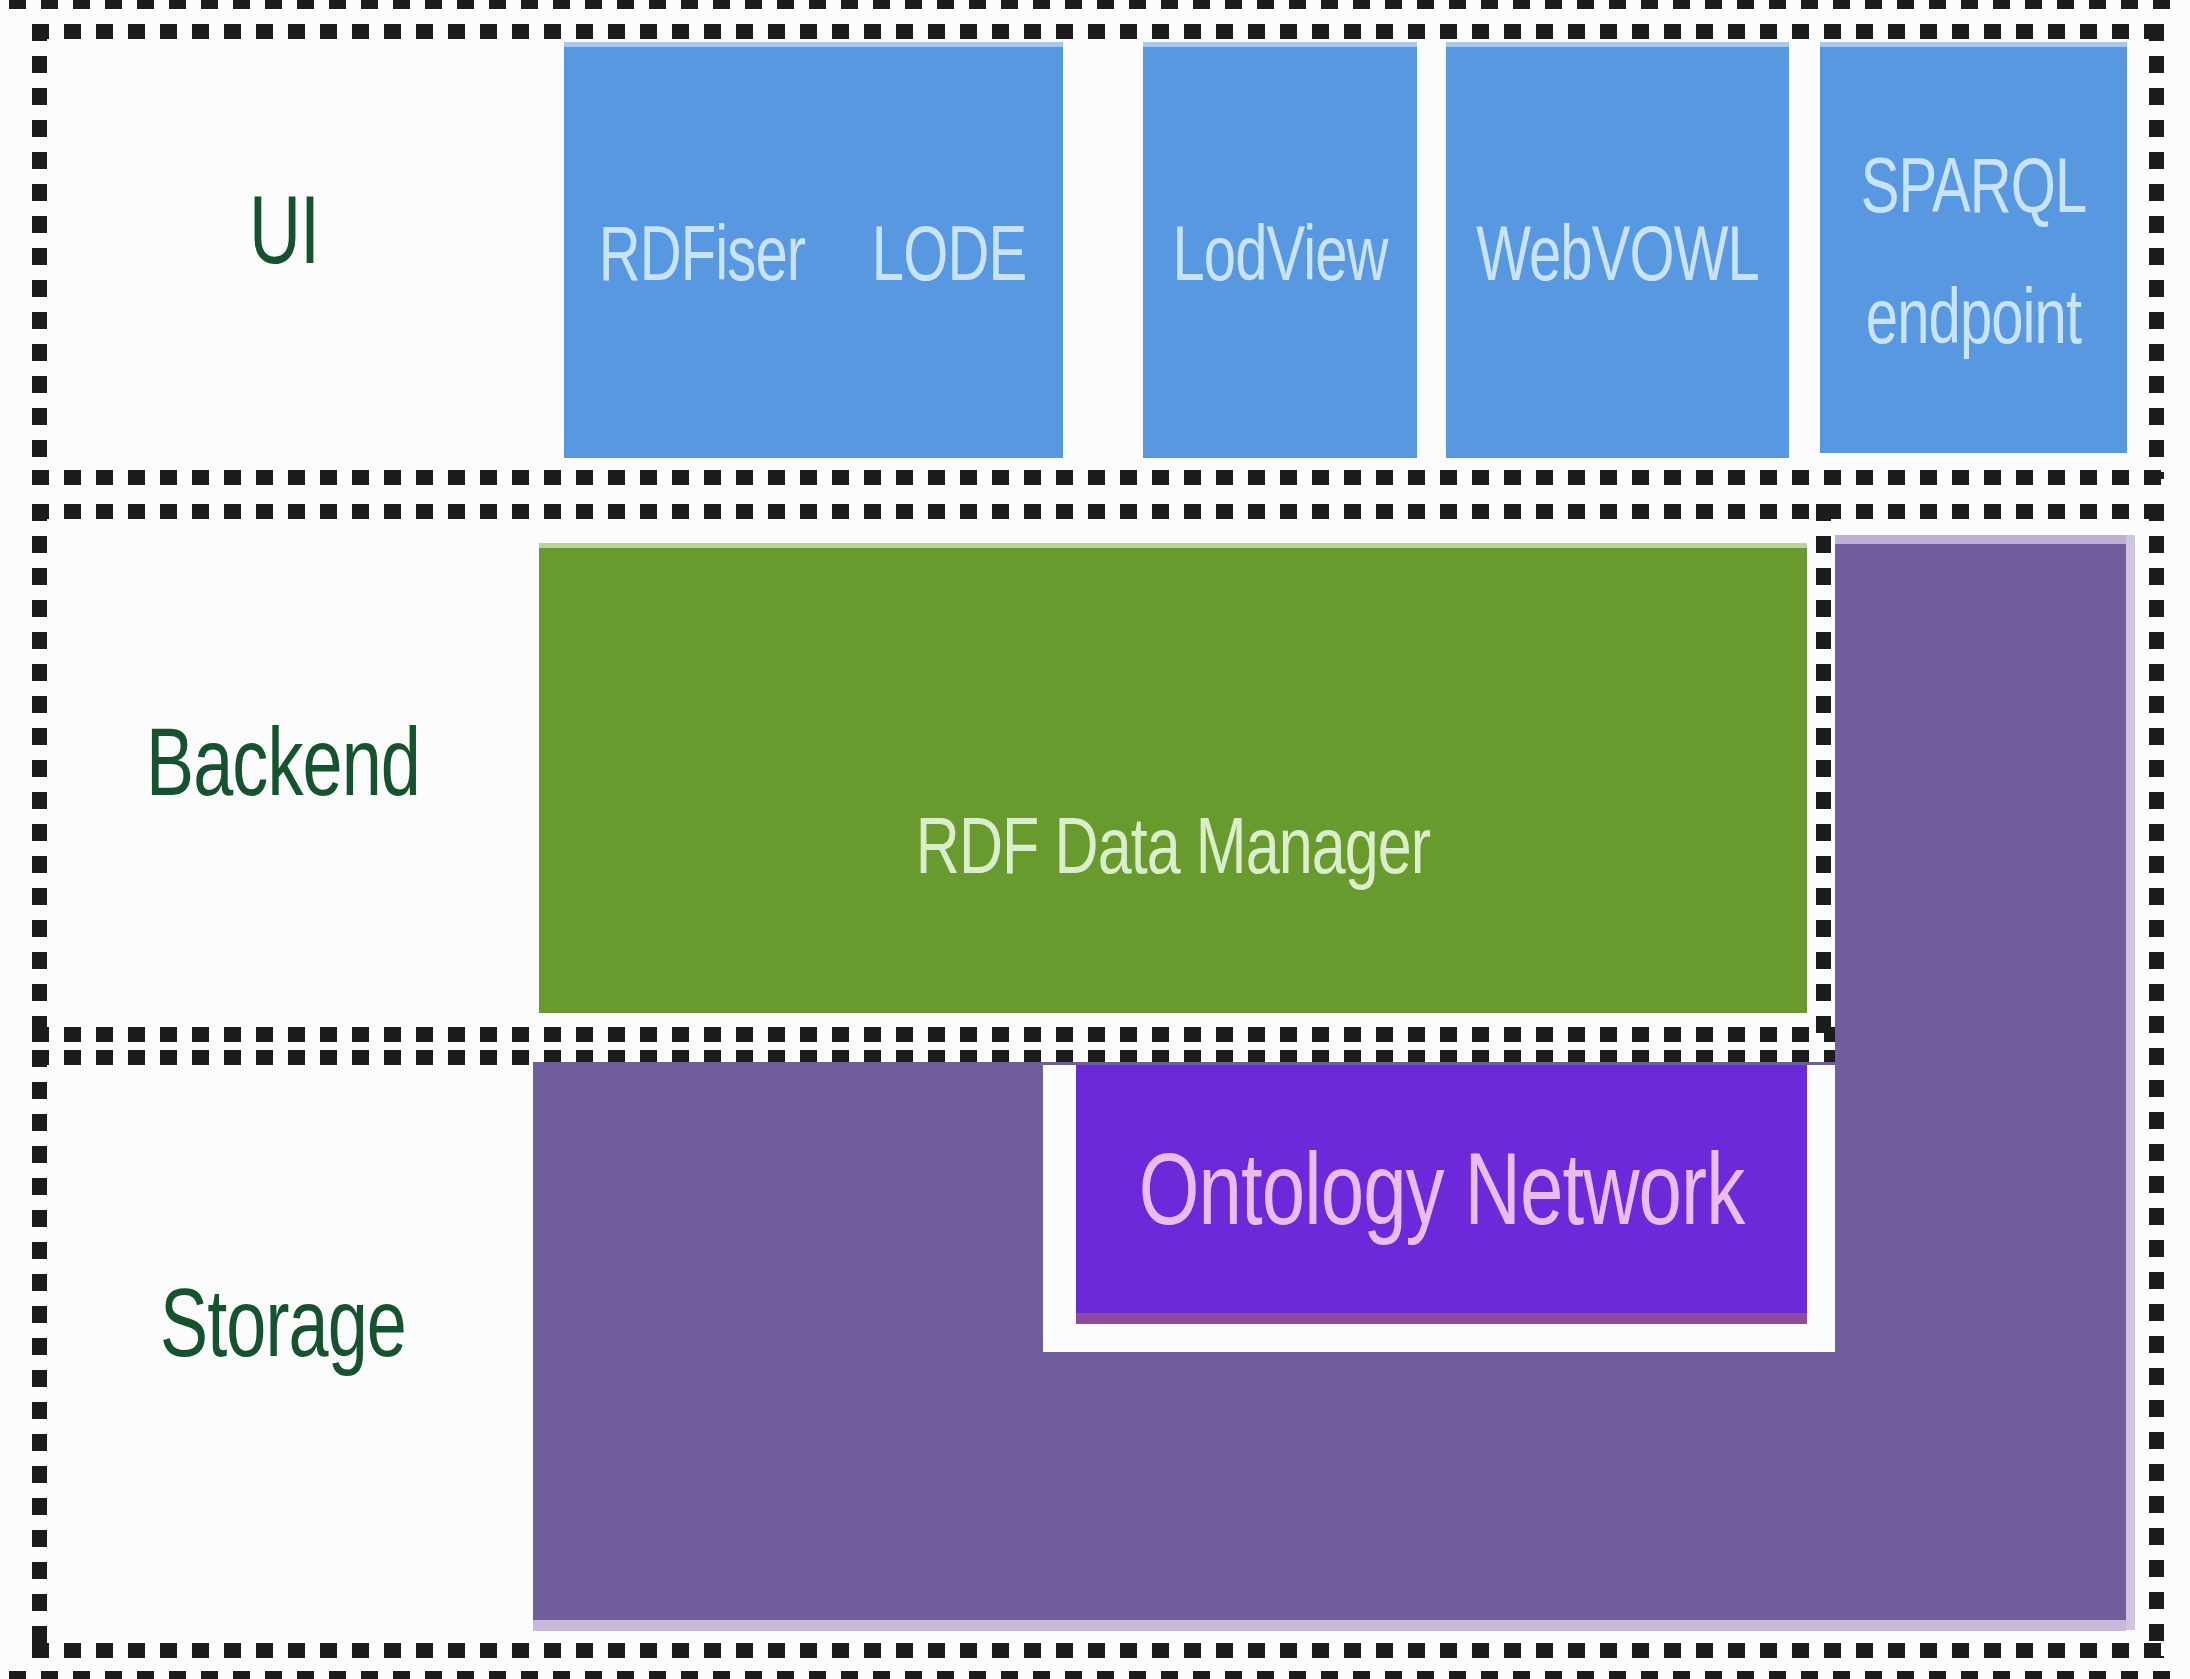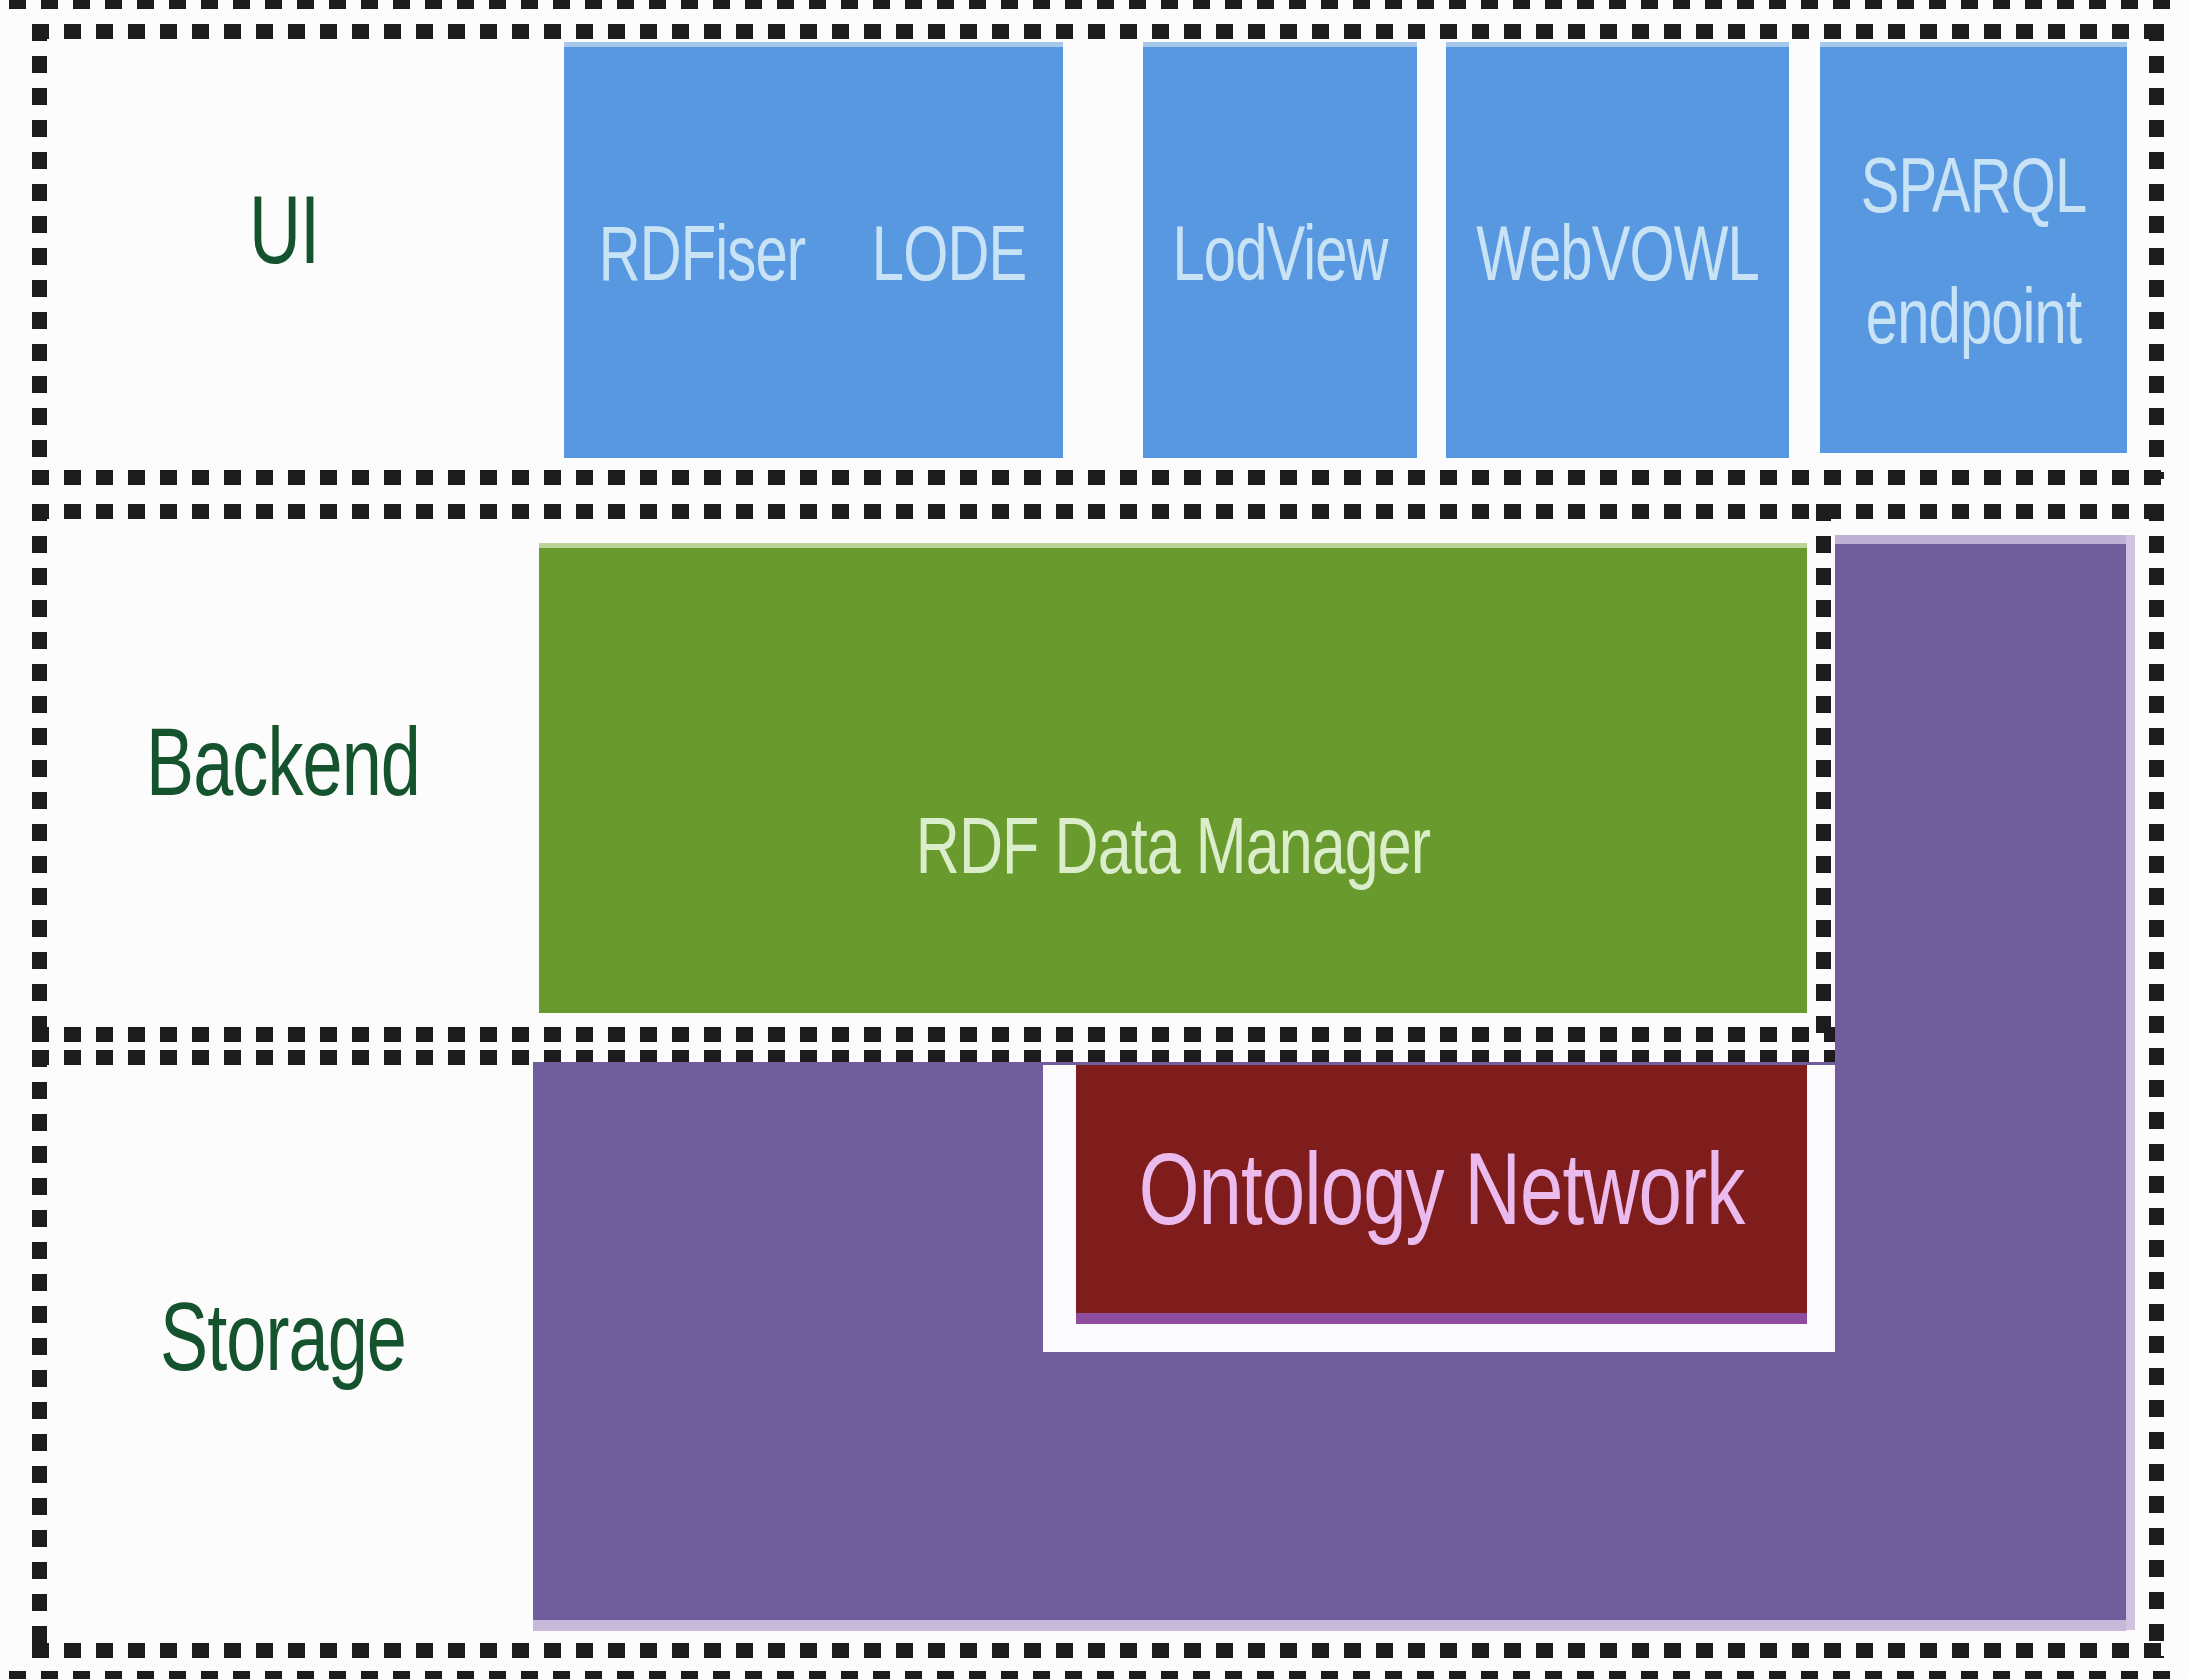--- a/index.html
+++ b/index.html
@@ -37,21 +37,21 @@
   .virtuoso-right-glow{
     position:absolute; left:2126px; top:535px; width:9.3px; height:1095px;
     background:#cfc3e0; z-index:2;
   }
   .white-notch{
     left:1043px; top:1065px; width:792px; height:287px;
     background:#fcfbfd; z-index:3;
   }
   .magenta-box{
     left:1076px; top:1065px; width:731px; height:248px;
-    background:#7f1d1d; border-bottom:11px solid #8e4c9c; z-index:4;
+    background:#6d28d9; border-bottom:11px solid #8e4c9c; z-index:4;
     color:#ebbbee; font-size:78px;
   }
   .virtuoso-label{
     position:absolute; left:928px; top:1456px; width:872px; height:111px; z-index:5;
     display:flex; align-items:center; justify-content:center;
     color:#dbd1ea; font-size:83px;
   }
   
   .layer-label{
     position:absolute; display:flex; align-items:center; justify-content:center;
@@ -82,21 +82,21 @@
   <div class="dash-h" style="left:32px; top:1643px; width:2133px;"></div>
   <div class="dash-v" style="left:32px;   top:1050px; height:608px;"></div>
   <div class="dash-v" style="left:2149px; top:504px;  height:1154px;"></div>
 
   <div class="layer-label" style="left:52px; top:173px;">
     <span class="tstretch">UI</span>
   </div>
   <div class="layer-label" style="left:51px; top:705px;">
     <span class="tstretch">Backend</span>
   </div>
-  <div class="layer-label" style="left:51px; top:1266px;align-items:flex-end;">
+  <div class="layer-label" style="left:51px; top:1266px;">
     <span class="tstretch">Storage</span>
   </div>
 
   <div class="blk ui-box" style="left:529px;  width:276px;margin-left:35px;">
     <span class="tstretch">RDFiser</span>
   </div>
   <div class="blk ui-box" style="left:835px;  width:228px;">
     <span class="tstretch">LODE</span>
   </div>
   <div class="blk ui-box" style="left:1143px; width:274px;">

